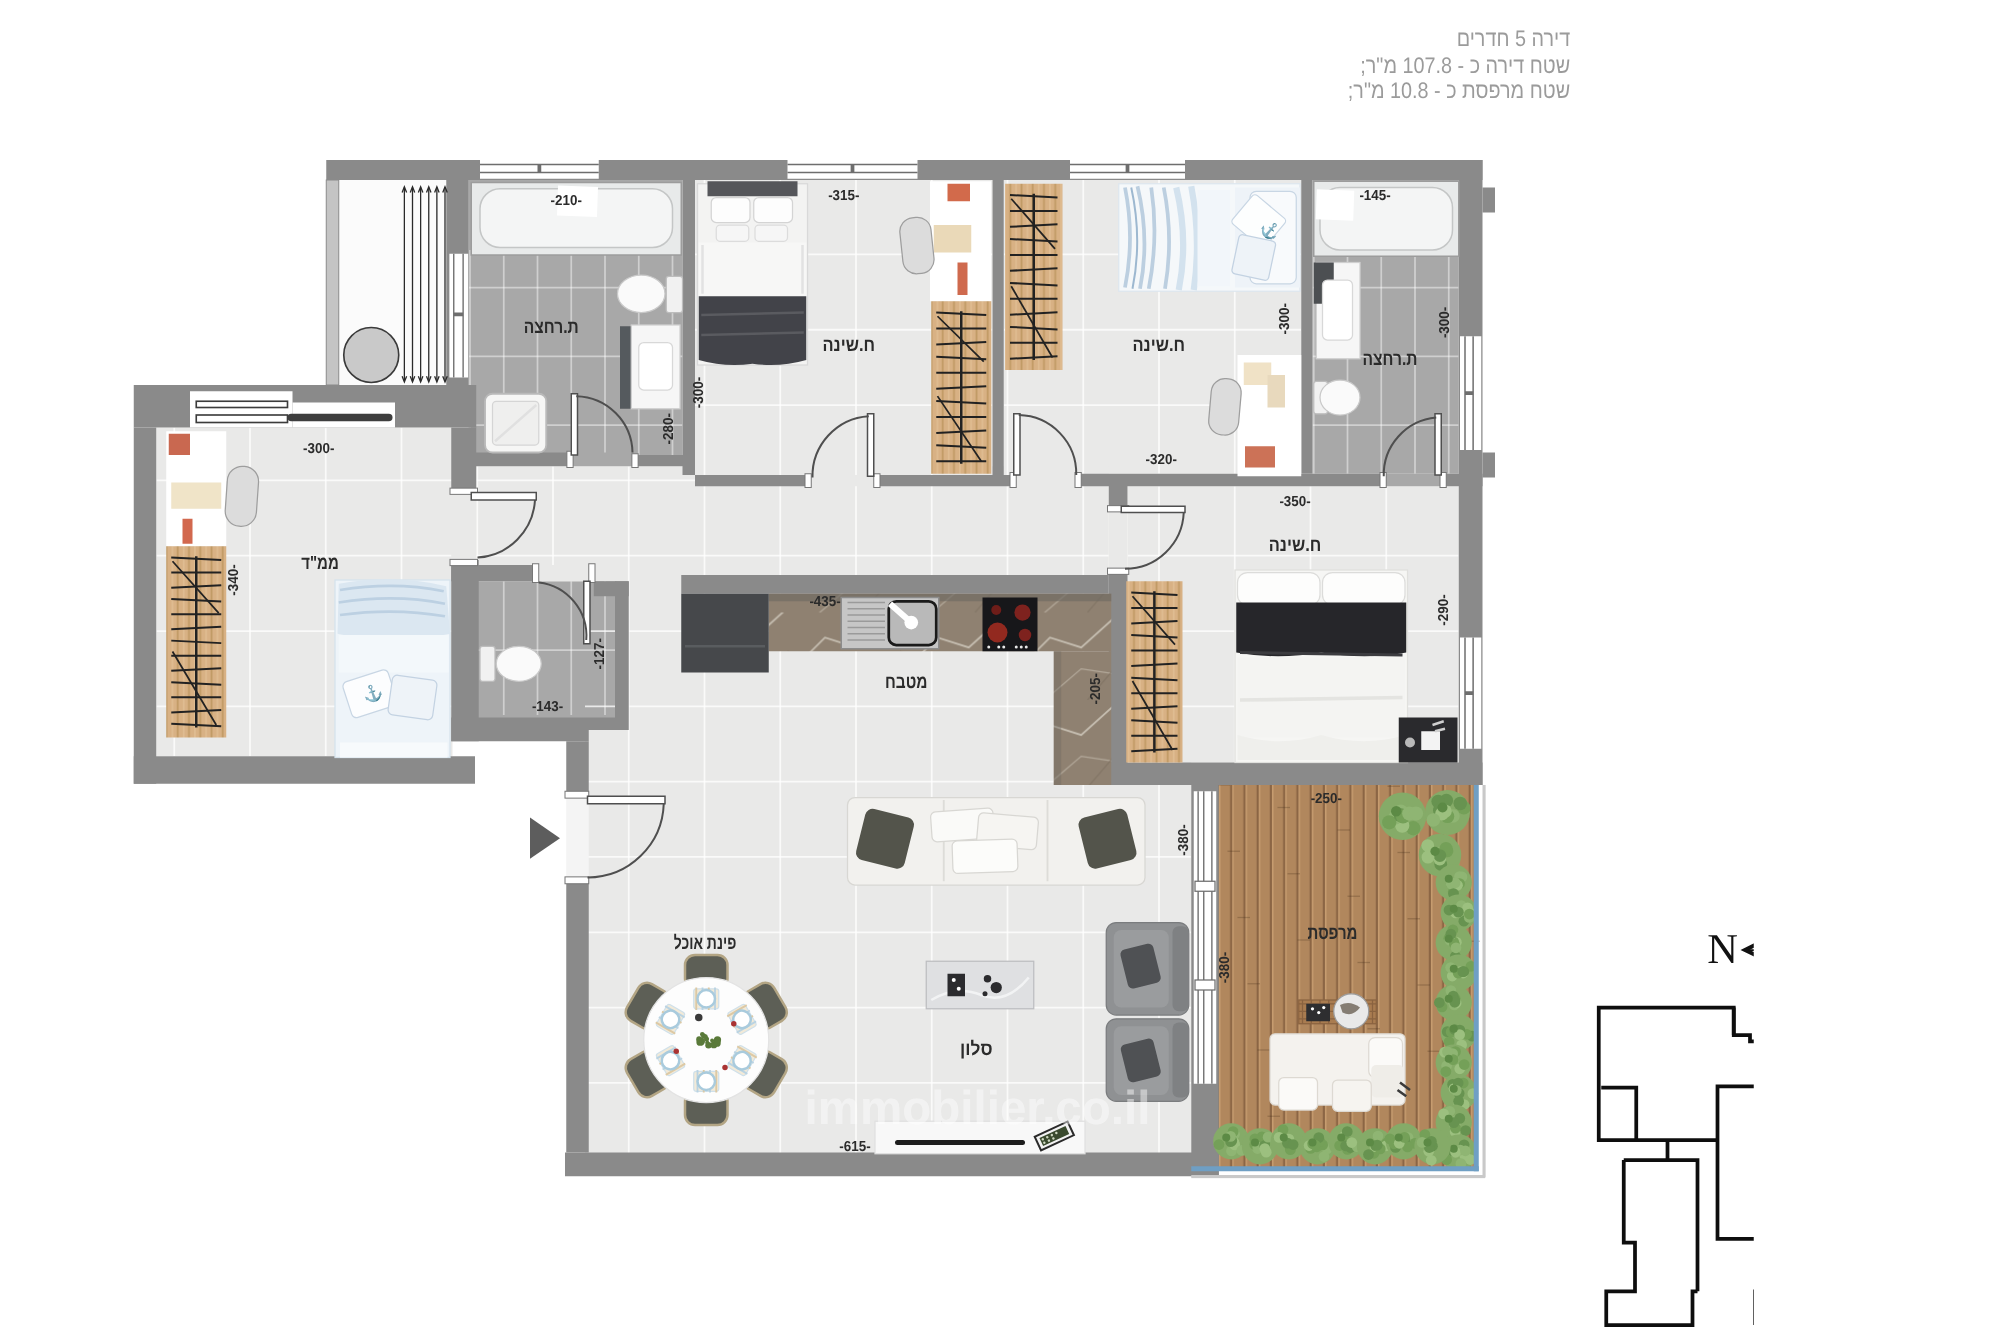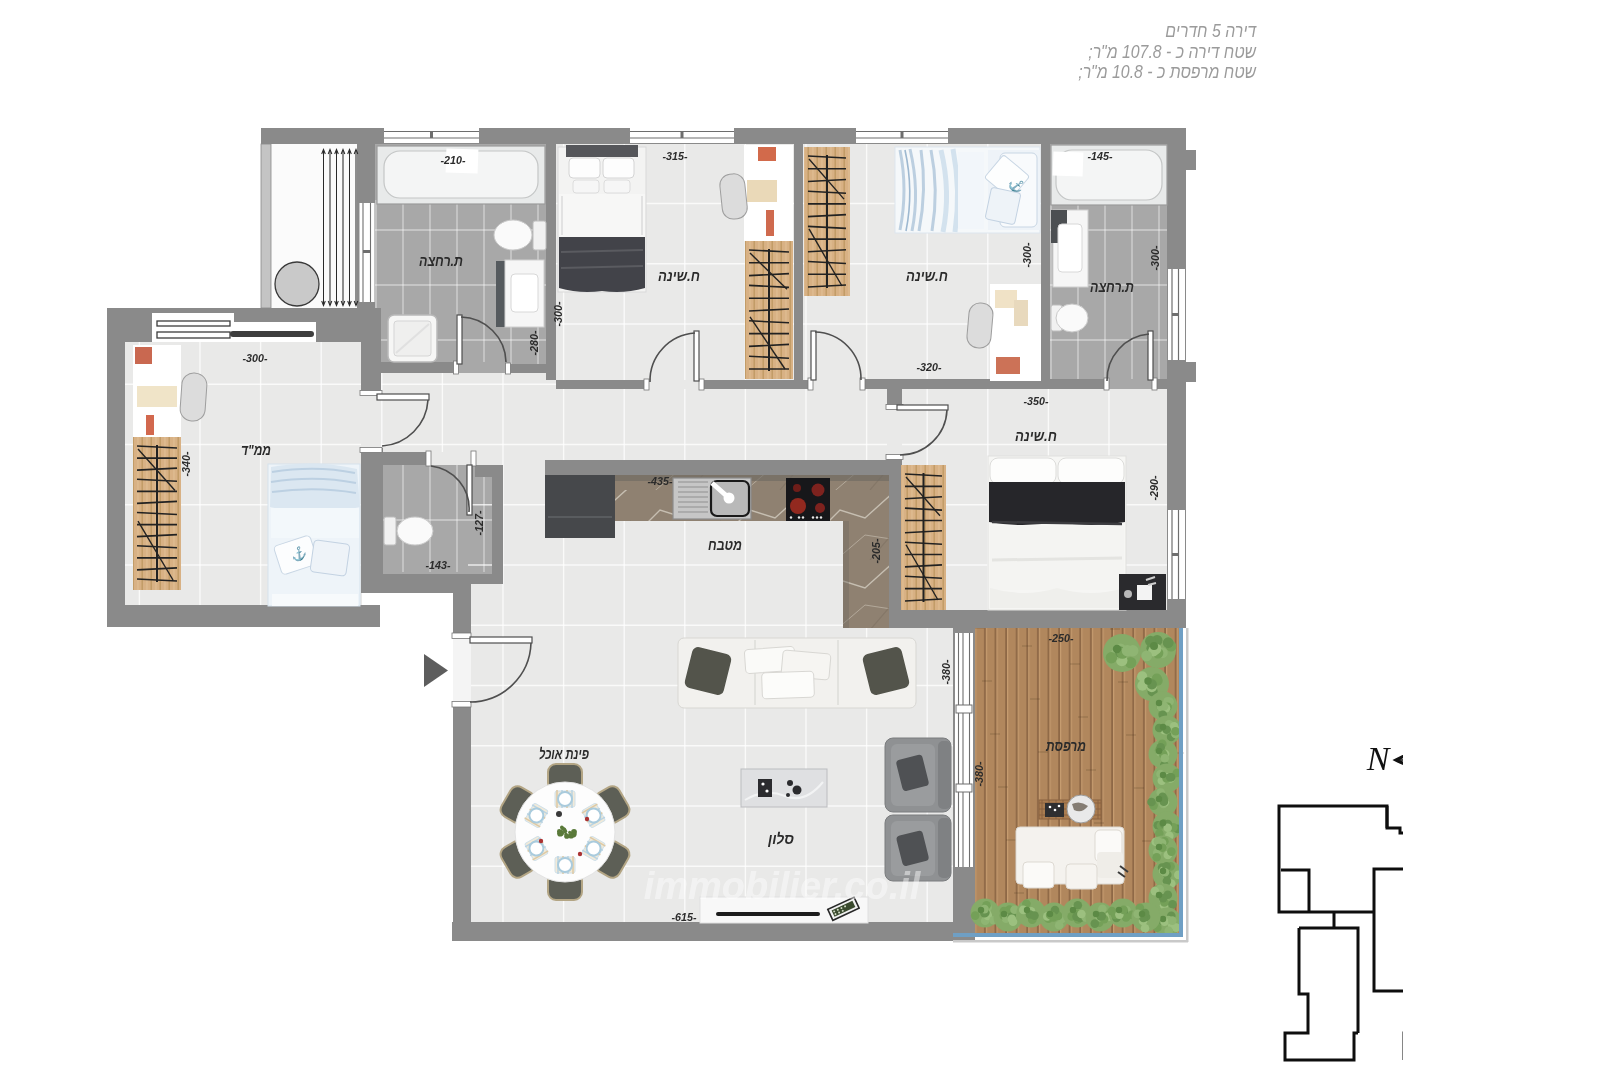--- a/index.html
+++ b/index.html
@@ -1,15 +1,15 @@
 <!DOCTYPE html>
 <html><head><meta charset="utf-8">
 <style>
 html,body{margin:0;padding:0;background:#ffffff;}
-#page{position:relative;width:1403px;height:1067px;background:#ffffff;overflow:hidden;font-family:"Liberation Sans",sans-serif;font-style:italic;}
+#page{position:relative;width:1403px;height:1067px;background:#ffffff;overflow:hidden;font-family:"Liberation Sans",sans-serif;}
 #info{position:absolute;top:21px;right:147px;text-align:right;direction:rtl;color:#9b9b9b;font-size:18px;line-height:20.5px;white-space:nowrap;transform:scaleX(0.88);transform-origin:100% 0;}
 #c1{position:absolute;left:1473px;top:7px;width:83px;height:85px;border:3px solid #24416e;color:#24416e;font-size:44px;display:flex;align-items:center;justify-content:center;letter-spacing:1px;}
 </style></head><body>
 <div id="page">
 
 <div id="info">דירה 5 חדרים<br>שטח דירה כ - 107.8 מ"ר;<br>שטח מרפסת כ - 10.8 מ"ר;</div>
 
 <div id="c1">C1</div>
 <svg width="1600" height="1067" viewBox="0 0 1600 1067" style="position:absolute;left:0;top:0;">
 <defs>

